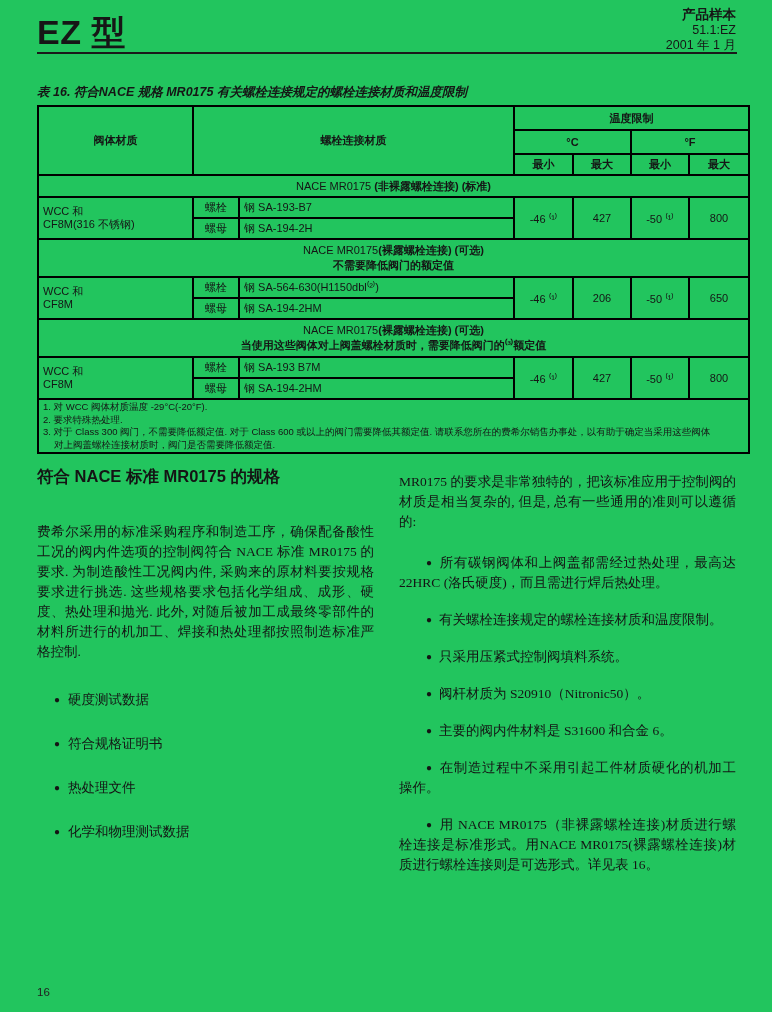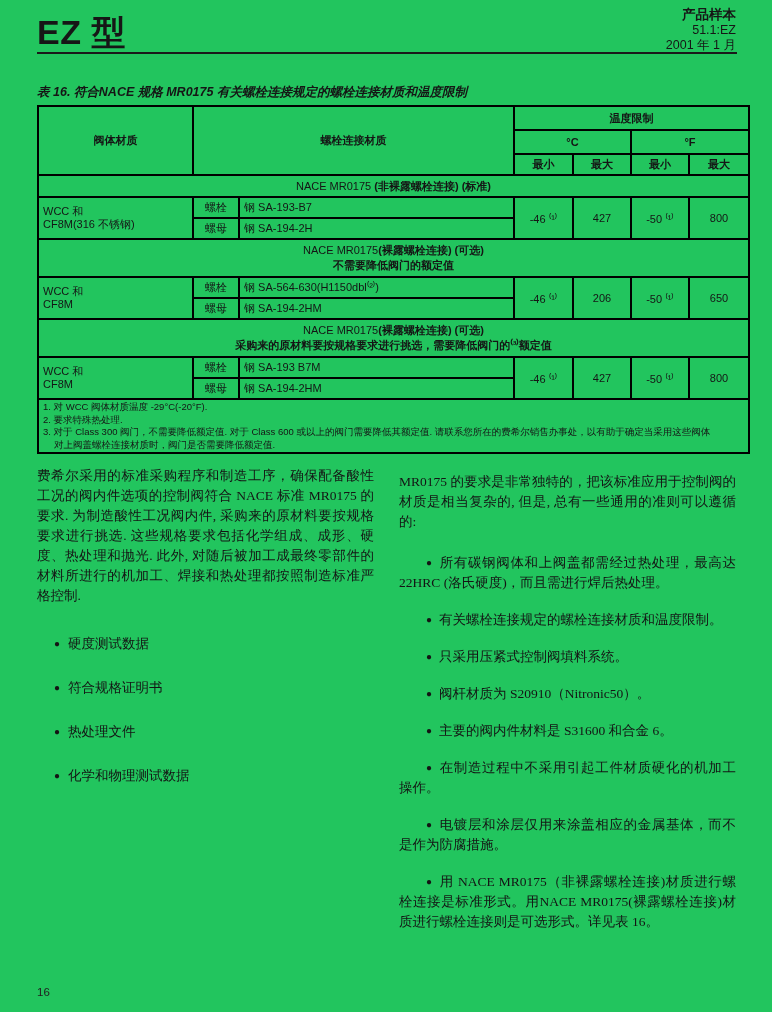--- a/index.html
+++ b/index.html
@@ -162,21 +162,21 @@
         <td class="cell-ctr" rowspan="2">650</td>
       </tr>
       <tr class="dr">
         <td class="cell-ctr">螺母</td>
         <td class="cell-left">钢 SA-194-2HM</td>
       </tr>
 
       <tr>
         <td class="band band2" colspan="7">
           <div><span>NACE MR0175</span><span class="band-bold">(裸露螺栓连接) (可选)</span></div>
-          <div class="band-bold">采购来的原材料要按规格要求进行挑选，需要降低阀门的⁽³⁾额定值</div>
+          <div class="band-bold">当使用这些阀体对上阀盖螺栓材质时，需要降低阀门的⁽³⁾额定值</div>
         </td>
       </tr>
       <tr class="dr">
         <td class="cell-left" rowspan="2">
           <div>WCC 和</div>
           <div>CF8M</div>
         </td>
         <td class="cell-ctr">螺栓</td>
         <td class="cell-left">钢 SA-193 B7M</td>
         <td class="cell-ctr" rowspan="2">-46 ⁽¹⁾</td>
@@ -194,36 +194,36 @@
           <div>1. 对 WCC 阀体材质温度 -29°C(-20°F).</div>
           <div>2. 要求特殊热处理.</div>
           <div>3. 对于 Class 300 阀门，不需要降低额定值. 对于 Class 600 或以上的阀门需要降低其额定值. 请联系您所在的费希尔销售办事处，以有助于确定当采用这些阀体</div>
           <div class="note-cont">对上阀盖螺栓连接材质时，阀门是否需要降低额定值.</div>
         </td>
       </tr>
     </tbody>
   </table>
 
   <div class="col col-left">
+    <h2 class="sec-head">符合 NACE 标准 MR0175 的规格</h2>
     <p class="para">费希尔采用的标准采购程序和制造工序，确保配备酸性工况的阀内件选项的控制阀符合 NACE 标准 MR0175 的要求. 为制造酸性工况阀内件, 采购来的原材料要按规格要求进行挑选. 这些规格要求包括化学组成、成形、硬度、热处理和抛光. 此外, 对随后被加工成最终零部件的材料所进行的机加工、焊接和热处理都按照制造标准严格控制.</p>
     <div class="list-top">
       <div class="li"><span class="bullet">●</span><span>硬度测试数据</span></div>
       <div class="li"><span class="bullet">●</span><span>符合规格证明书</span></div>
       <div class="li"><span class="bullet">●</span><span>热处理文件</span></div>
       <div class="li"><span class="bullet">●</span><span>化学和物理测试数据</span></div>
     </div>
   </div>
 
   <div class="col col-right">
     <p class="para">MR0175 的要求是非常独特的，把该标准应用于控制阀的材质是相当复杂的, 但是, 总有一些通用的准则可以遵循的:</p>
     <p class="bp"><span class="bullet">●</span><span>所有碳钢阀体和上阀盖都需经过热处理，最高达 22HRC (洛氏硬度)，而且需进行焊后热处理。</span></p>
     <p class="bp"><span class="bullet">●</span><span>有关螺栓连接规定的螺栓连接材质和温度限制。</span></p>
     <p class="bp"><span class="bullet">●</span><span>只采用压紧式控制阀填料系统。</span></p>
     <p class="bp"><span class="bullet">●</span><span>阀杆材质为 S20910（Nitronic50）。</span></p>
     <p class="bp"><span class="bullet">●</span><span>主要的阀内件材料是 S31600 和合金 6。</span></p>
     <p class="bp"><span class="bullet">●</span><span>在制造过程中不采用引起工件材质硬化的机加工操作。</span></p>
-    <p class="bp"><span class="bullet">●</span><span>电镀层和涂层仅用来涂盖相应的金属基体，而不是作为防腐措施。</span></p>
     <p class="bp"><span class="bullet">●</span><span>用 NACE MR0175（非裸露螺栓连接)材质进行螺栓连接是标准形式。用NACE MR0175(裸露螺栓连接)材质进行螺栓连接则是可选形式。详见表 16。</span></p>
   </div>
 
   <div class="page-num">16</div>
 
 </div>
 
 </body></html>

